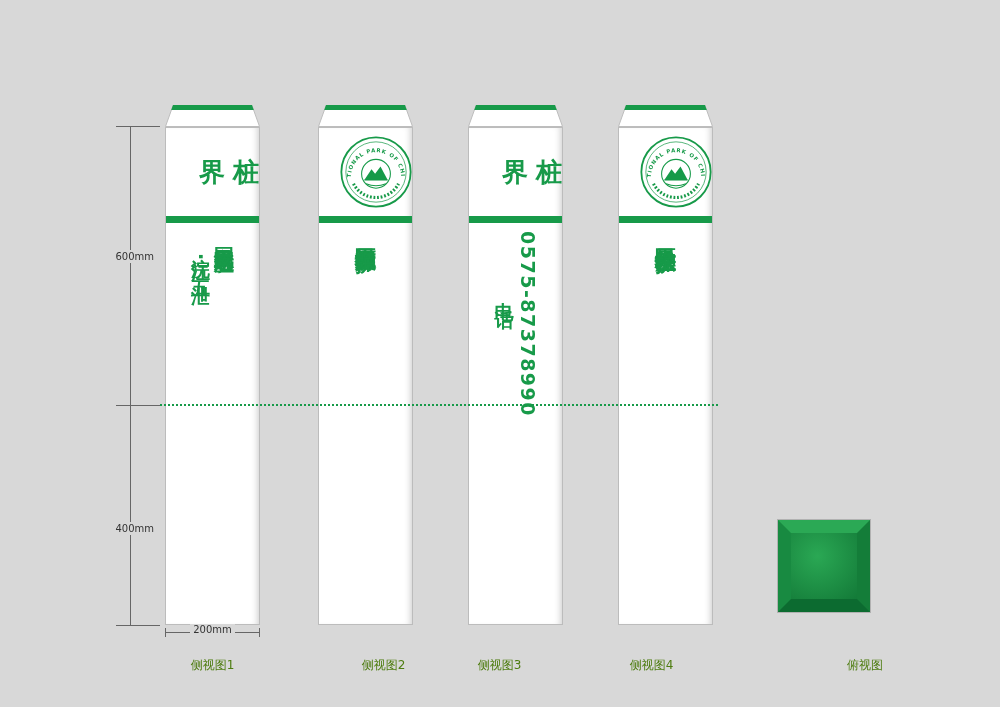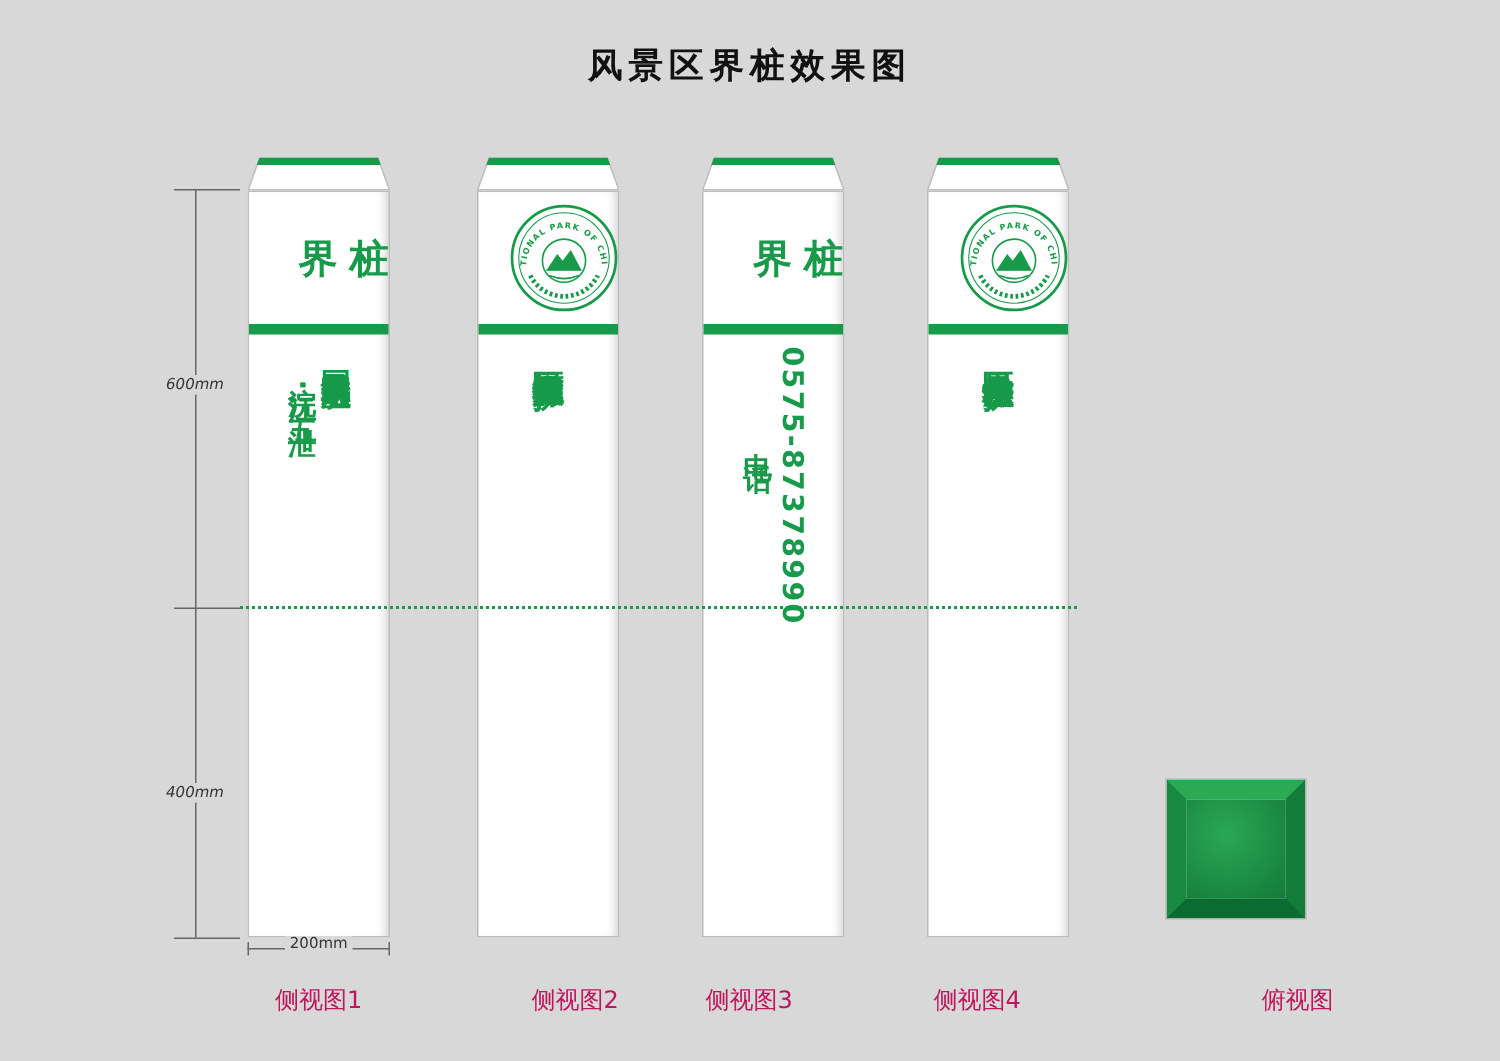--- a/index.html
+++ b/index.html
@@ -12,22 +12,22 @@
     position:absolute;top:28px;left:0;width:100%;text-align:center;
     font-family:"Liberation Serif",serif;font-size:23px;font-weight:600;
     letter-spacing:4px;color:#111;
   }
 
   
   .vline{position:absolute;left:130px;top:126px;width:1px;height:499px;background:#666;}
   .tick{position:absolute;left:116px;width:44px;height:1px;background:#666;}
   .t1{top:126px;} .t2{top:405px;} .t3{top:625px;}
   .dim-label{
-    position:absolute;left:106px;width:48px;text-align:center;
-    font-size:10px;color:#333;background:#d8d8d8;line-height:13px;font-style:italic;
+    position:absolute;left:106px;width:48px;text-align:right;
+    font-size:10px;color:#333;background:#d8d8d8;line-height:13px;
   }
   .lbl-600{top:250px;} .lbl-400{top:506px;margin-top:16px;}
 
   
   .post{position:absolute;top:105px;width:95px;height:520px;}
   .cap{position:absolute;top:0;left:0;display:block;}
   .pbody{
     position:absolute;top:22px;left:0;width:93px;height:496px;background:#fff;
     border:1px solid #bcbcbc;
     box-shadow:inset -6px 0 7px -5px rgba(0,0,0,0.22);
@@ -53,37 +53,36 @@
   .wline{position:absolute;left:165px;top:632px;width:95px;height:1px;background:#666;}
   .wtick{position:absolute;top:628px;width:1px;height:9px;background:#666;}
   .wt1{left:165px;} .wt2{left:259px;}
   .wlabel{
     position:absolute;left:165px;top:624px;width:95px;text-align:center;
     font-size:10px;color:#333;z-index:2;
   }
   .wlabel span{background:#d8d8d8;padding:0 3px;}
 
   
-  .caption{position:absolute;top:657px;text-align:center;font-size:16px;color:#be185d;}
+  .caption{position:absolute;top:657px;text-align:center;font-size:12px;color:#4d7c0f;}
 
   
   .topview{
     position:absolute;left:778px;top:520px;width:92px;height:92px;box-sizing:border-box;
     border:13px solid;
     border-color:#2ba955 #147d39 #0c6b30 #188a41;
     background:radial-gradient(circle at 40% 35%, #2aa854, #137a38);
     box-shadow:0 0 0 1px rgba(0,0,0,0.18);
   }
 </style>
 </head>
 <body>
 
 <div class="canvas" style="--g: #179a49;">
 
-  <div class="title">风景区界桩效果图</div>
 
   <div class="vline"></div>
   <div class="tick t1"></div>
   <div class="tick t2"></div>
   <div class="tick t3"></div>
   <div class="dim-label lbl-600">600mm</div>
   <div class="dim-label lbl-400">400mm</div>
 
   <div class="post" style="left:165px">
     <svg class="cap" width="95" height="22" viewBox="0 0 95 22" preserveAspectRatio="none">

